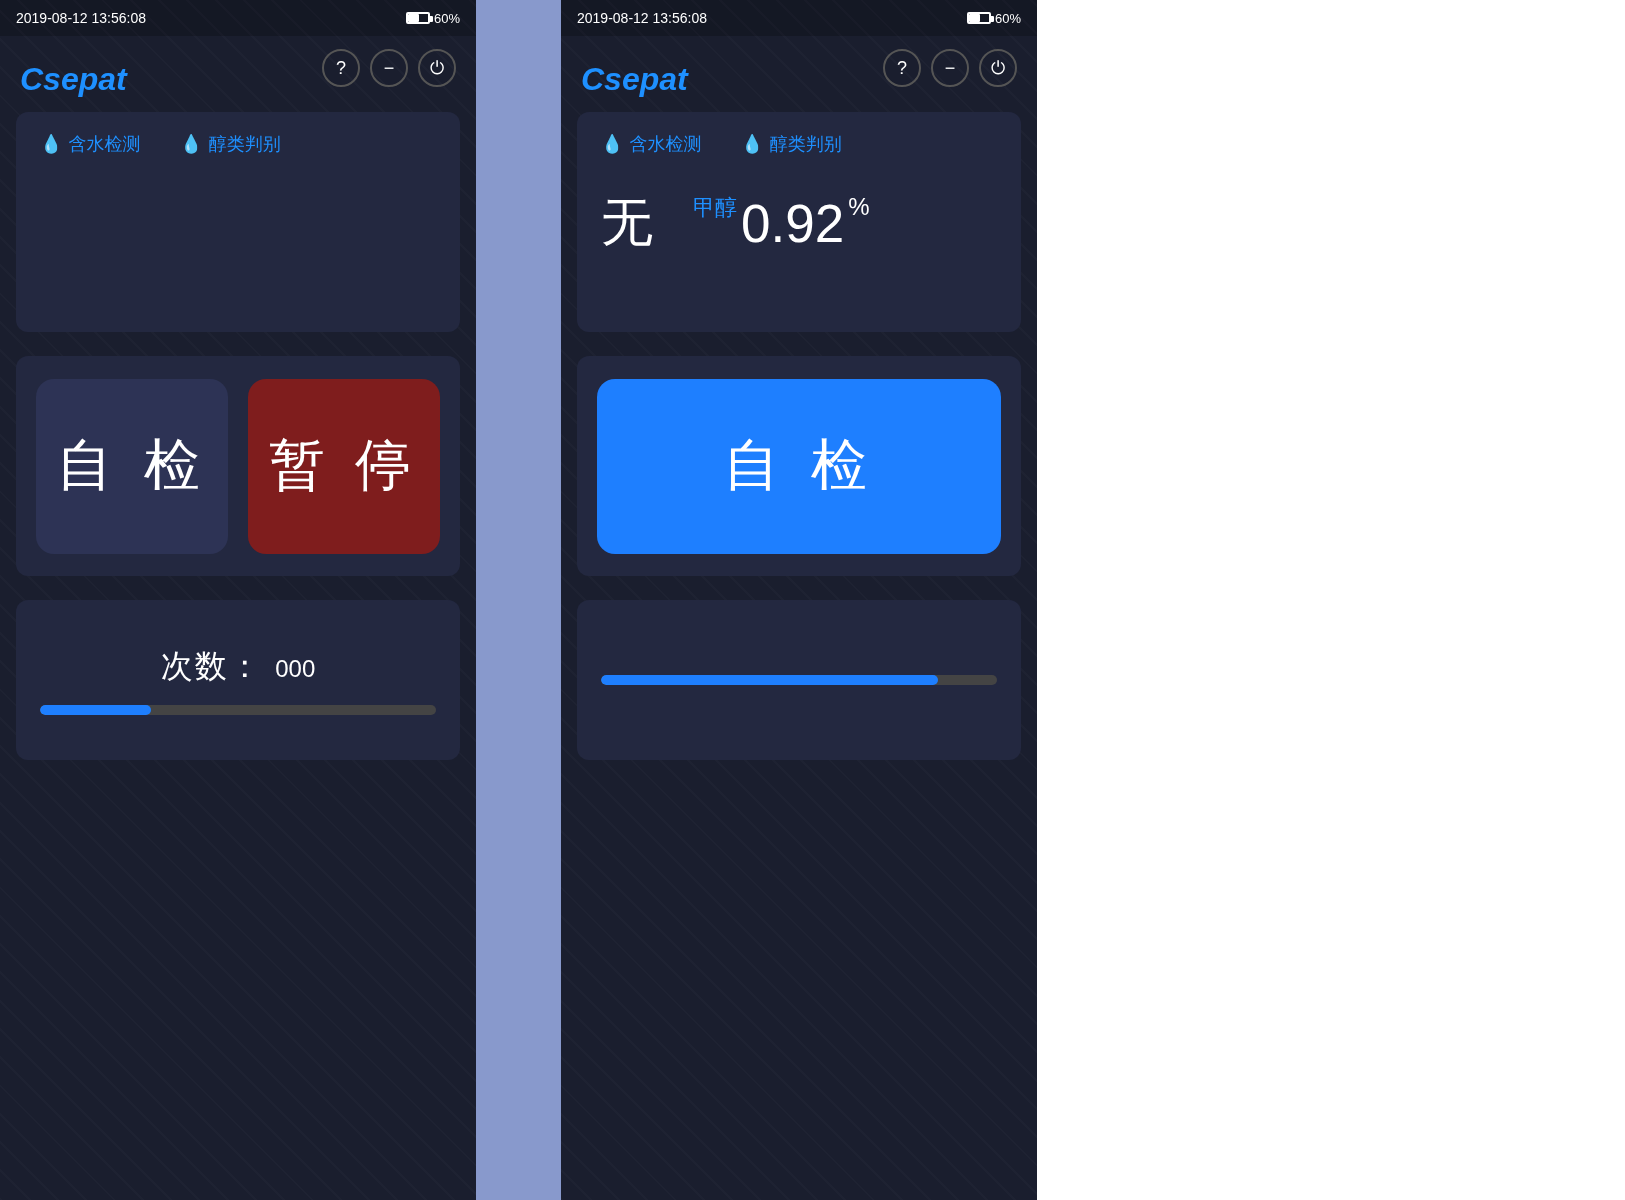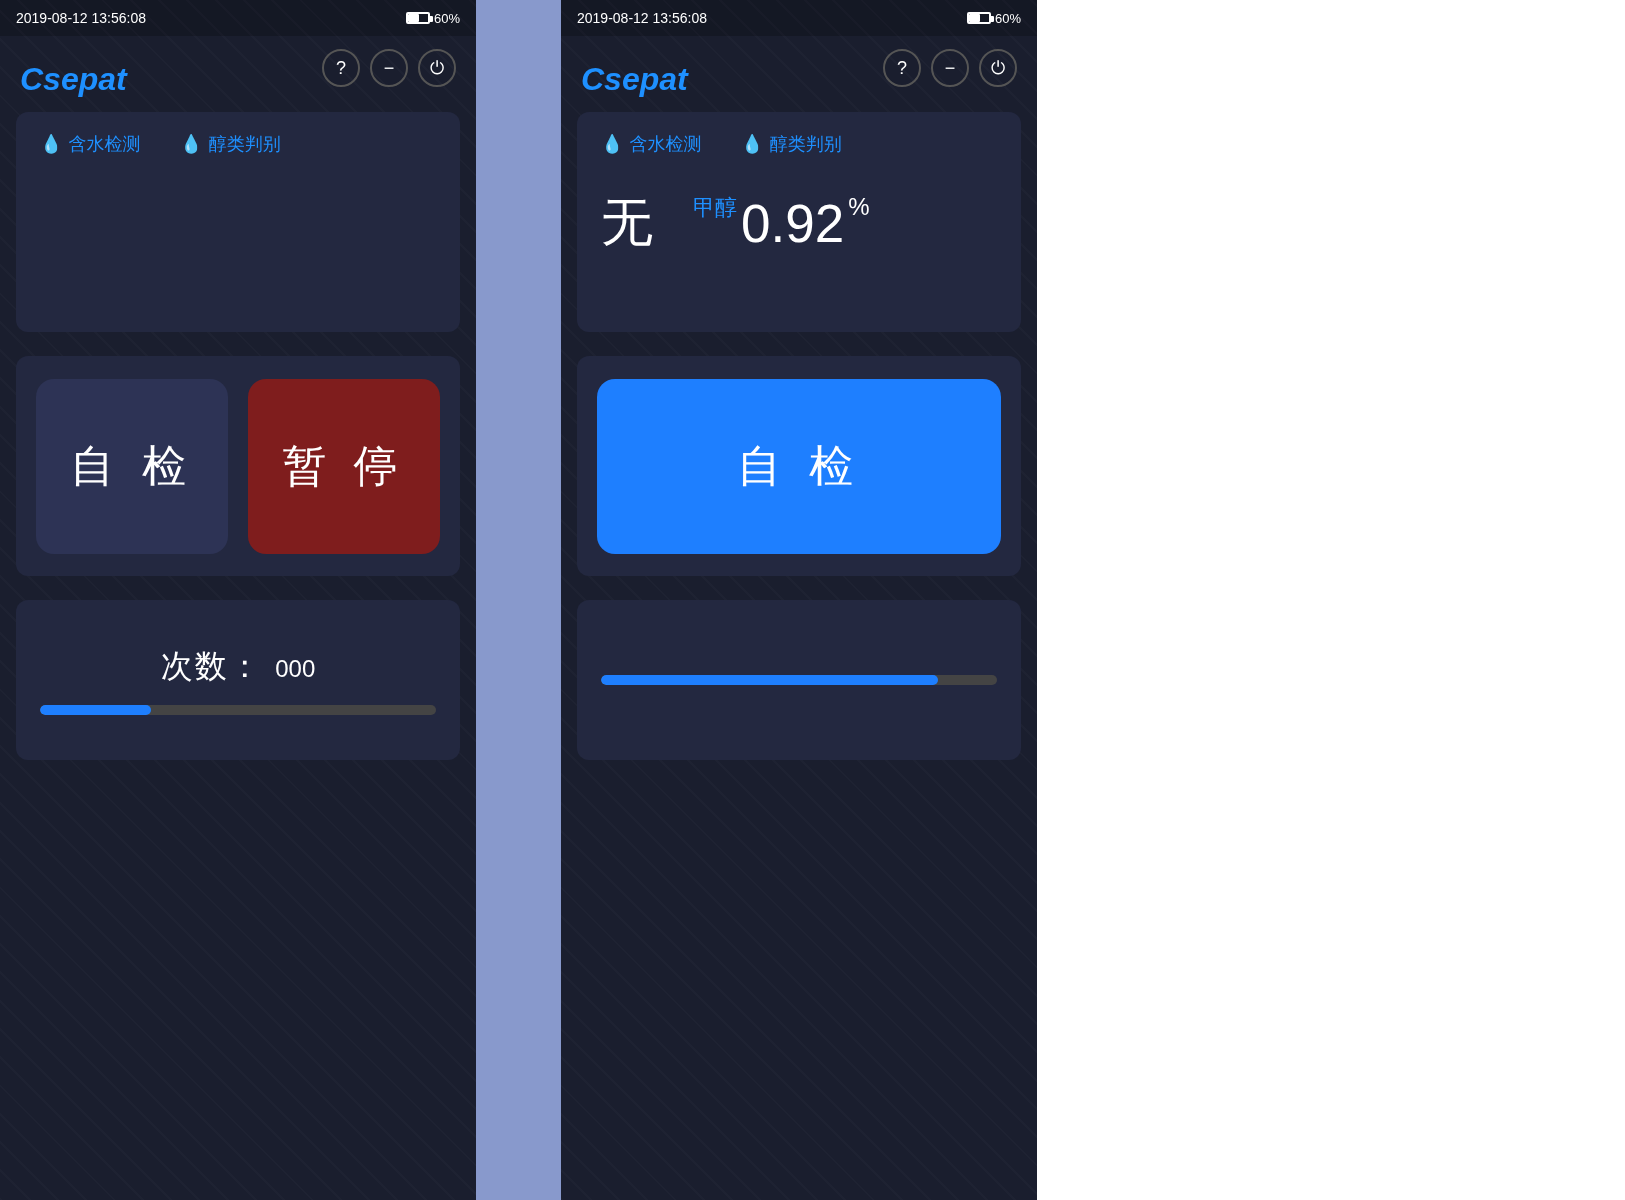--- a/index.html
+++ b/index.html
@@ -207,21 +207,21 @@
       justify-content: center;
       min-height: 220px;
       align-items: center;
     }
 
     .action-btn {
       flex: 1;
       height: 175px;
       border-radius: 18px;
       border: none;
-      font-size: 44px;
+      font-size: 56px;
       font-weight: 300;
       color: white;
       cursor: pointer;
       display: flex;
       align-items: center;
       justify-content: center;
       letter-spacing: 8px;
     }
 
     .btn-zijian {

